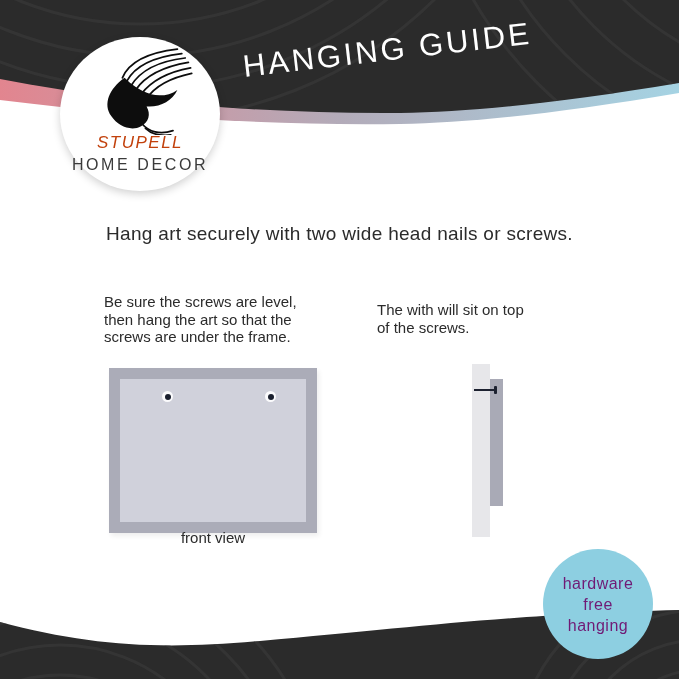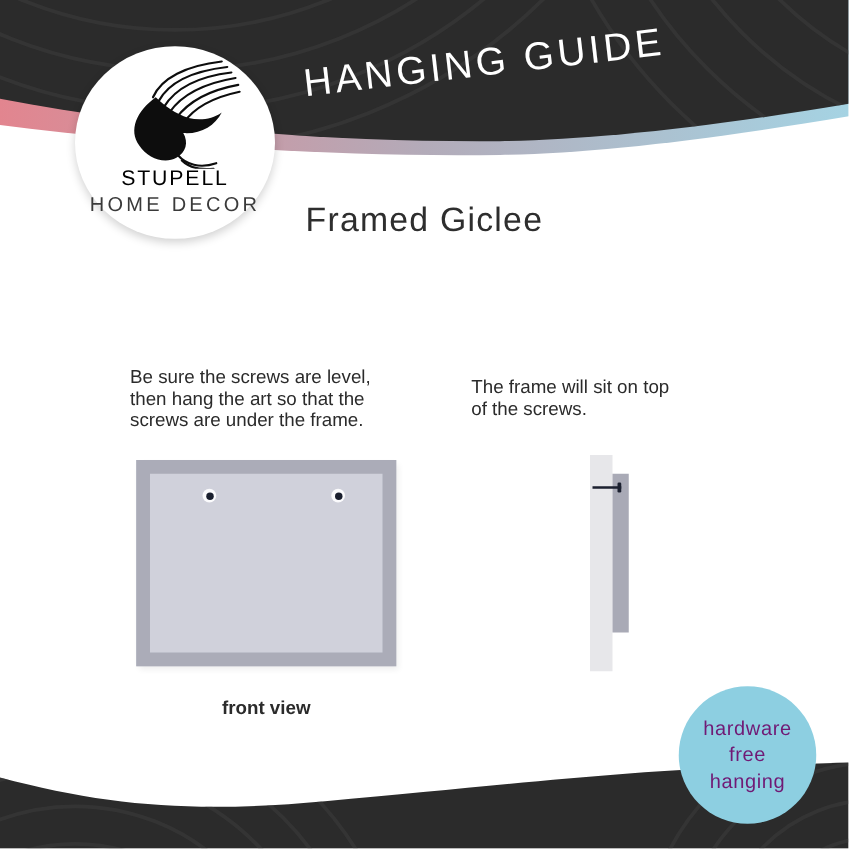--- a/index.html
+++ b/index.html
@@ -16,33 +16,33 @@
     font-size:31px;letter-spacing:3px;color:#ffffff;font-weight:400;
     transform:rotate(-6.6deg);transform-origin:left center;white-space:nowrap;
   }
   
   .logo-circle{
     left:60px;top:37px;width:160px;height:154px;border-radius:50%;
     background:#ffffff;z-index:3;text-align:center;
     box-shadow:0 3px 8px rgba(0,0,0,0.18);
   }
   .logo-circle .s-mark{margin:10px auto 0 auto;}
-  .brand-name{font-size:17px;letter-spacing:1.5px;color:#000000;margin-top:-2px;}
+  .brand-name{font-size:17px;letter-spacing:1.5px;color:#c2410c;margin-top:-2px;font-style:italic;}
   .brand-tagline{font-size:16px;letter-spacing:2.6px;color:#3a3a3a;margin-top:3px;}
   
   .subtitle{left:0;top:161px;width:679px;text-align:center;font-size:27px;
     letter-spacing:1px;color:#2e2e2e;z-index:2;}
   .intro{left:0;top:223px;width:679px;text-align:center;font-size:19px;
     letter-spacing:0.3px;color:#2b2b2b;z-index:2;}
   .note{font-size:15px;line-height:17.5px;color:#2b2b2b;
     white-space:pre-line;z-index:2;}
   .note-front{left:104px;top:293px;width:220px;}
   .note-side{left:377px;top:301px;width:220px;}
   .view-label{font-size:15px;text-align:center;color:#2b2b2b;z-index:2;}
-  .label-front{left:113px;top:558px;width:200px;font-weight:bold;}
+  .label-front{left:113px;top:529px;width:200px;}
   .label-side{left:387px;top:557px;width:200px;}
   
   .front-frame{
     left:109px;top:368px;width:208px;height:165px;box-sizing:border-box;
     border:11px solid #abacb8;background:#d0d1db;z-index:2;
     box-shadow:2px 3px 5px rgba(0,0,0,0.07);
   }
   .screw{position:absolute;width:11px;height:11px;border-radius:50%;background:#fbfbfd;}
   .screw i{position:absolute;left:2.5px;top:2.5px;width:6px;height:6px;border-radius:50%;
     background:#1a1f2e;display:block;}
@@ -111,36 +111,36 @@
         <path d="M52,70 C58,77 68,80 80,76"></path>
         <path d="M55,74 C60,79 68,81 78,80"></path>
       </g>
       <path fill="#0d0d0d" d="M36,28 C22,38 16,52 24,63 C30,72 42,77 51,72 C58,68 60,61 56,54 C68,55 79,49 84,39
            C77,44 68,45 60,43 C50,40 42,34 36,28 Z"></path>
     </svg>
     <div class="brand-name">STUPELL</div>
     <div class="brand-tagline">HOME DECOR</div>
   </div>
 
-  <div class="abs subtitle">Framed Giclee</div>
+  <div class="abs intro">Hang art securely with two wide head nails or screws.</div>
 
   <div class="abs note note-front">Be sure the screws are level,
 then hang the art so that the
 screws are under the frame.</div>
   <div class="abs front-frame">
     <span class="screw screw-left">
         <i></i>
       </span>
     <span class="screw screw-right">
         <i></i>
       </span>
   </div>
   <div class="abs view-label label-front">front view</div>
 
-  <div class="abs note note-side">The frame will sit on top
+  <div class="abs note note-side">The with will sit on top
 of the screws.</div>
   <div class="abs side-wall"></div>
   <div class="abs side-frame"></div>
   <div class="abs nail-shaft"></div>
   <div class="abs nail-head"></div>
 
   <div class="abs badge">hardware
 free
 hanging</div>
 

